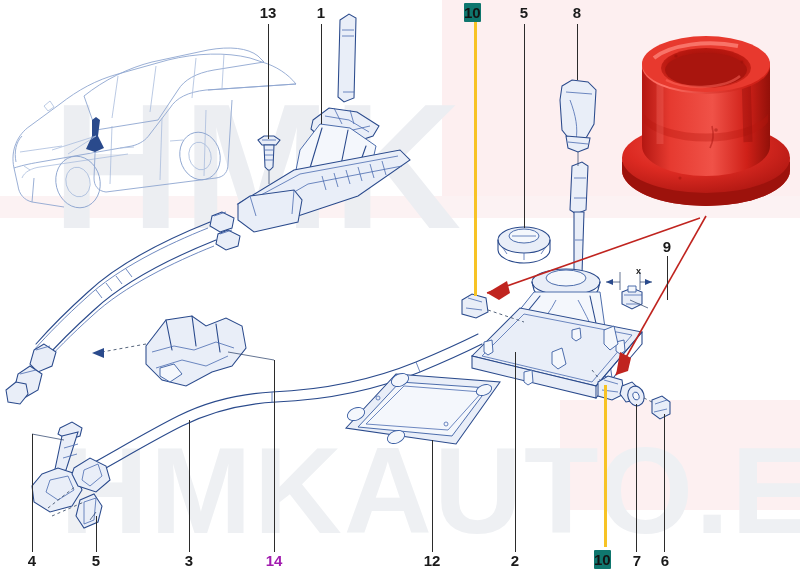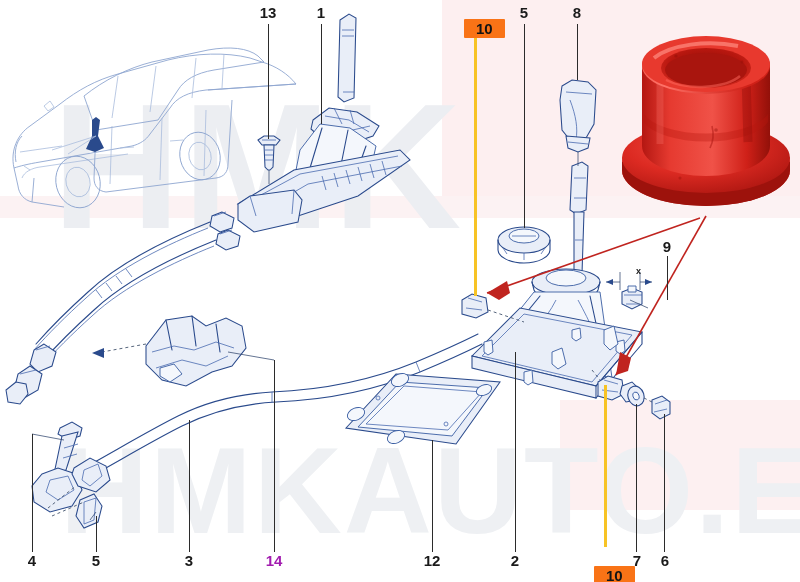--- a/index.html
+++ b/index.html
@@ -14,21 +14,21 @@
   .wm-pinkbar{position:absolute;left:442px;top:0px;width:358px;height:210px;background:#fdeff0;}
   .wm-pinkbar2{position:absolute;left:0px;top:196px;width:800px;height:22px;background:#fcf2f3;}
   .wm-pinkbar3{position:absolute;left:560px;top:400px;width:240px;height:110px;background:#fdf0f1;}
 
   
   .lead{position:absolute;width:1px;background:#2b2b2b;}
   .lead-hl{position:absolute;width:3px;background:#f7c325;}
   .num{position:absolute;font-size:15px;font-weight:700;color:#1a1a1a;
        font-family:"Liberation Sans",sans-serif;text-align:center;}
   .num.faded{color:#a21caf;font-weight:700;}
-  .num.hl{background:#f97316;color:#141414;padding:1px 12px;border-radius:1px;margin-top:16px;}
+  .num.hl{background:#0f766e;color:#141414;padding:1px 0;border-radius:1px;}
 
   .dimlbl{position:absolute;font-size:9px;font-weight:700;color:#1a1a1a;}
 
   svg{position:absolute;left:0;top:0;}
   .ink{fill:none;stroke:#2a4a8c;stroke-width:1.1;stroke-linejoin:round;stroke-linecap:round;}
   .ink-t{fill:none;stroke:#4a6bb0;stroke-width:0.8;}
   .ink-f{fill:#e9eef8;stroke:#2a4a8c;stroke-width:1.05;}
   .ink-f2{fill:#f4f7fc;stroke:#3a5ea3;stroke-width:0.9;}
   .ink-solid{fill:#2a4a8c;stroke:none;}
   .ghost{fill:none;stroke:#8fa6d0;stroke-width:0.9;}

